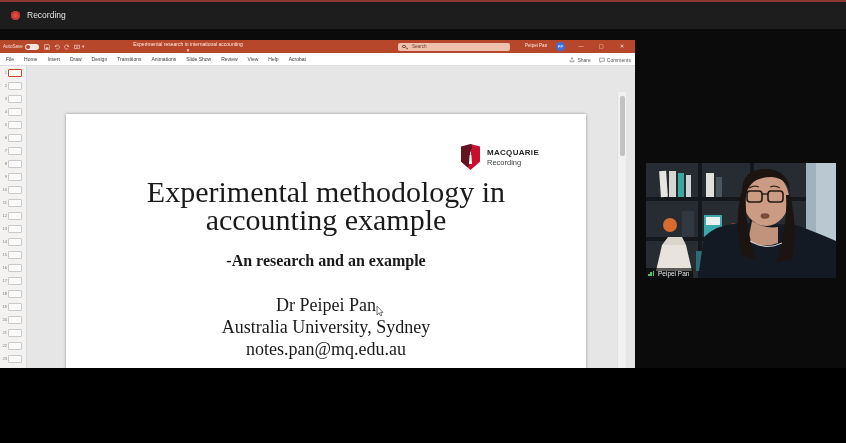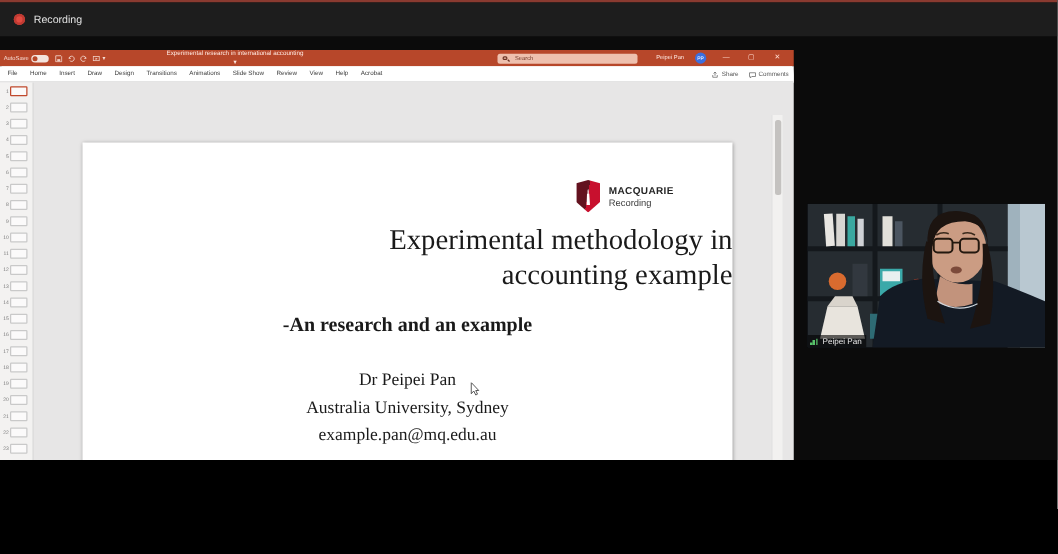--- a/index.html
+++ b/index.html
@@ -63,26 +63,26 @@
   #logo { position:absolute; left:395px; top:30px; width:110px; height:30px; }
   #logo-shield { position:absolute; left:0; top:0; width:19px; height:26px;
                  background:linear-gradient(100deg, #63121f 48%, #c8102e 48%);
                  clip-path:polygon(50% 0, 100% 10%, 100% 68%, 50% 100%, 0 68%, 0 10%); }
   #logo-shield::after { content:""; position:absolute; left:8px; top:7px; width:3px; height:13px; background:#fff;
                  clip-path:polygon(0 100%, 20% 30%, 35% 30%, 35% 12%, 50% 0, 65% 12%, 65% 30%, 80% 30%, 100% 100%); }
   #logo-name { position:absolute; left:26px; top:4px; font-family:"Liberation Sans",sans-serif;
                font-weight:bold; font-size:8px; letter-spacing:.3px; color:#262626; }
   #logo-sub  { position:absolute; left:26px; top:14px; font-family:"Liberation Sans",sans-serif;
                font-size:7.5px; color:#3d3d3d; }
-  #slide-title { position:absolute; left:0; top:64px; width:100%; text-align:right;
-                 font-size:23px; line-height:28px; }
+  #slide-title { position:absolute; left:0; top:64px; width:100%; text-align:center;
+                 font-size:30px; line-height:28px; }
   #slide-subtitle { position:absolute; left:0; top:138px; width:100%; text-align:center;
                  font-weight:bold; font-size:16px; }
   #slide-author { position:absolute; left:0; top:180px; width:100%; text-align:center;
-                 font-size:14px; line-height:22px; }
+                 font-size:18px; line-height:22px; }
   #cursor { position:absolute; left:310px; top:192px; width:8px; height:11px; }
 
   
   #vscroll { position:absolute; right:0; top:26px; width:9px; height:303px; background:#f2f1f0;
              border-left:1px solid #e0e0e0; }
   #vthumb { position:absolute; left:1.5px; top:4px; width:5px; height:60px; background:#c4c2c0; border-radius:2px; }
 
   
   #notesbar { position:absolute; left:28px; top:330px; width:607px; height:13px; background:#f6f5f4;
               border-top:1px solid #d7d6d5; }
@@ -289,21 +289,21 @@
           <div id="logo-sub">Recording</div>
         </div>
         <div id="slide-title">
           <div>Experimental methodology in</div>
           <div>accounting example</div>
         </div>
         <div id="slide-subtitle">-An research and an example</div>
         <div id="slide-author">
           <div>Dr Peipei Pan</div>
           <div>Australia University, Sydney</div>
-          <div>example.pan@mq.edu.au</div>
+          <div>notes.pan@mq.edu.au</div>
         </div>
         <svg id="cursor" viewBox="0 0 8 11">
           <path d="M1 0v9l2-2.2L4.6 10 6 9.3 4.6 6.4H7z" fill="#fff" stroke="#444" stroke-width="0.7"></path>
         </svg>
       </div>
       <div id="vscroll">
         <div id="vthumb"></div>
       </div>
     </div>
 

